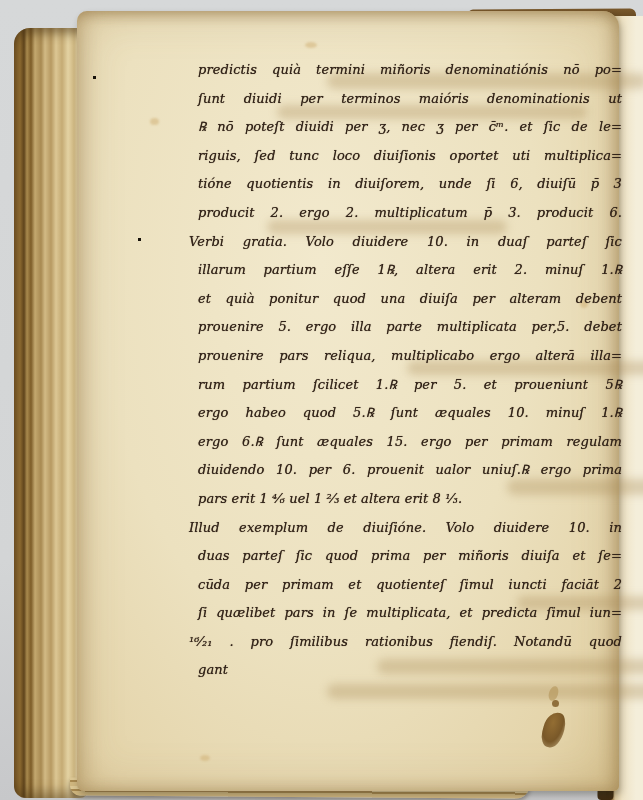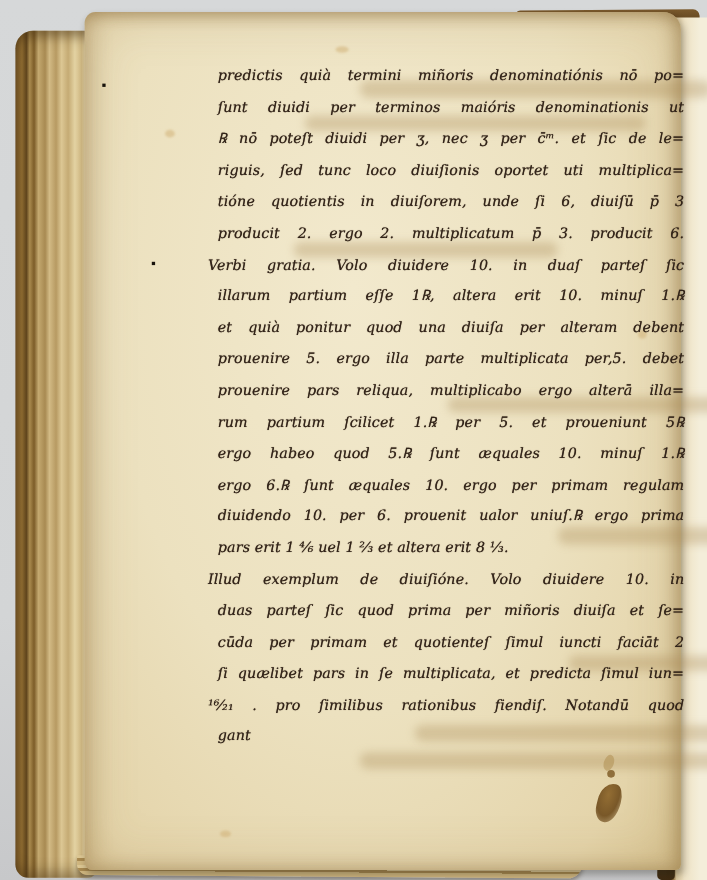--- a/index.html
+++ b/index.html
@@ -121,27 +121,27 @@
   <div class="blot"></div>
 
   <div class="text-block">
     <div class="line j">predictis quià termini miñoris denominatiónis nō po=</div>
     <div class="line j">ſunt diuidi per terminos maióris denominationis ut</div>
     <div class="line j">℞ nō poteſt diuidi per ʒ, nec ʒ per c̄ᵐ. et ſic de le=</div>
     <div class="line j">riguis, ſed tunc loco diuiſionis oportet uti multiplica=</div>
     <div class="line j">tióne quotientis in diuiſorem, unde ſi 6, diuiſū p̄ 3</div>
     <div class="line j">producit 2. ergo 2. multiplicatum p̄ 3. producit 6.</div>
     <div class="line j outdent">Verbi gratia. Volo diuidere 10. in duaſ parteſ ſic</div>
-    <div class="line j">illarum partium eſſe 1℞, altera erit 10. minuſ 1.℞</div>
+    <div class="line j">illarum partium eſſe 1℞, altera erit 2. minuſ 1.℞</div>
     <div class="line j">et quià ponitur quod una diuiſa per alteram debent</div>
     <div class="line j">prouenire 5. ergo illa parte multiplicata per,5. debet</div>
     <div class="line j">prouenire pars reliqua, multiplicabo ergo alterā illa=</div>
     <div class="line j">rum partium ſcilicet 1.℞ per 5. et proueniunt 5℞</div>
     <div class="line j">ergo habeo quod 5.℞ ſunt æquales 10. minuſ 1.℞</div>
-    <div class="line j">ergo 6.℞ ſunt æquales 10. ergo per primam regulam</div>
+    <div class="line j">ergo 6.℞ ſunt æquales 15. ergo per primam regulam</div>
     <div class="line j">diuidendo 10. per 6. prouenit ualor uniuſ.℞ ergo prima</div>
     <div class="line">pars erit 1 ⁴⁄₆ uel 1 ²⁄₃ et altera erit 8 ¹⁄₃.</div>
     <div class="line j outdent">Illud exemplum de diuiſióne. Volo diuidere 10. in</div>
     <div class="line j">duas parteſ ſic quod prima per miñoris diuiſa et ſe=</div>
     <div class="line j">cūda per primam et quotienteſ ſimul iuncti faciāt 2</div>
     <div class="line j">ſi quælibet pars in ſe multiplicata, et predicta ſimul iun=</div>
     <div class="line j outdent">¹⁶⁄₂₁ . pro ſimilibus rationibus fiendiſ. Notandū quod</div>
     <div class="catchword">gant</div>
   </div>
 

